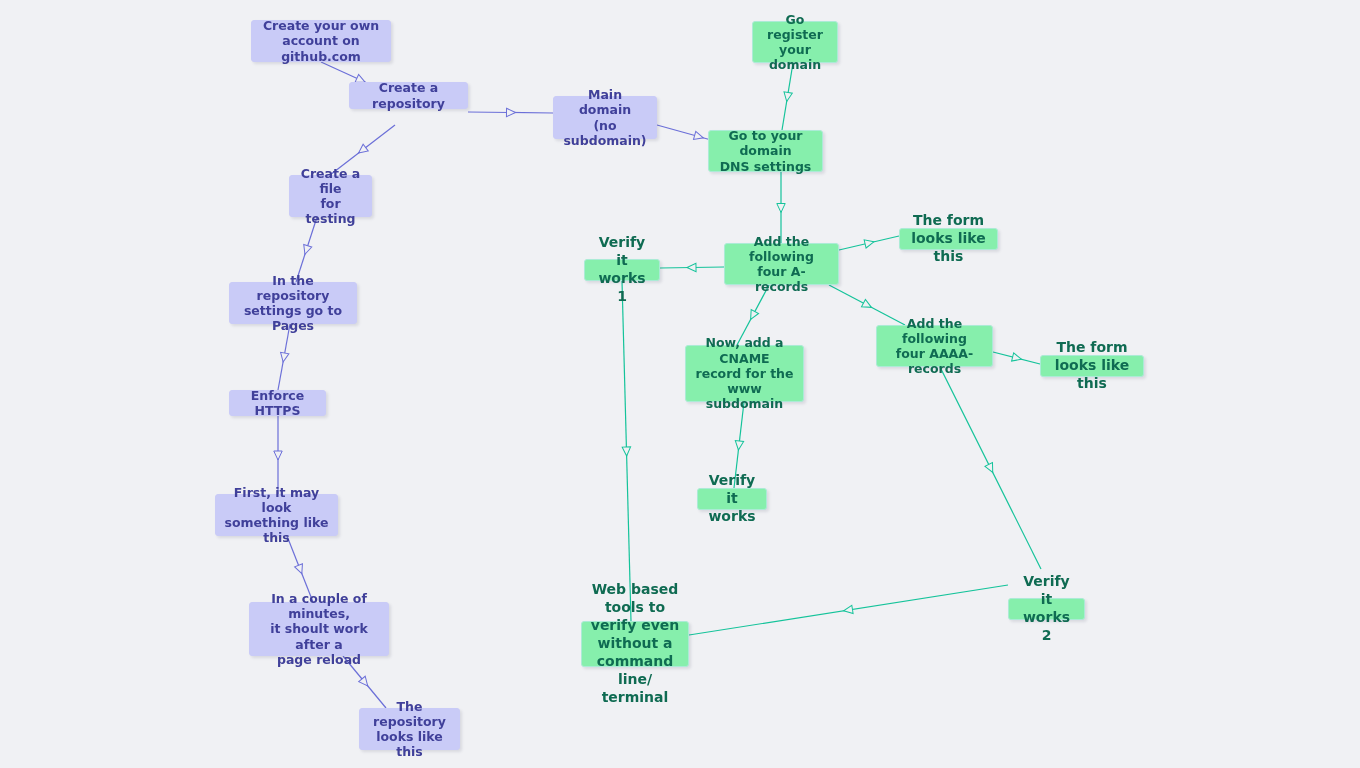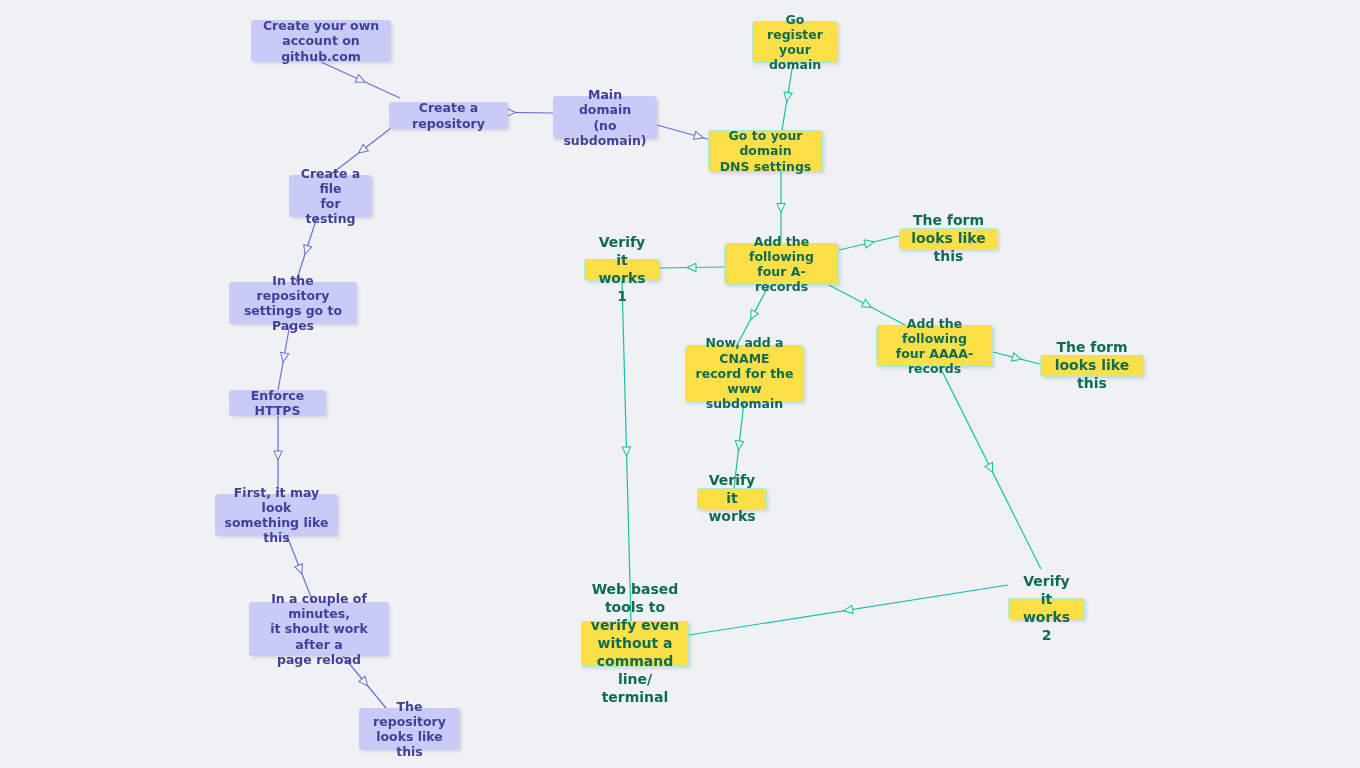--- a/index.html
+++ b/index.html
@@ -36,21 +36,21 @@
     white-space: pre-line;
     box-shadow: 2px 2px 3px rgba(60,60,90,0.13);
     padding: 3px 8px;
   }
   .node.purple {
     background: #c9cbf7;
     color: #40409a;
     border: 1px solid #c9cbf7;
   }
   .node.green {
-    background: #fde047;
+    background: #86efac;
     color: #0f6b52;
     border: 1px solid #abebd6;
   }
   .node.big   { font-size: 12.5px; }
   .node.small { font-size: 14px; font-weight: bold; line-height: 1.28; }
 </style>
 </head>
 <body>
 
 <div id="canvas">
@@ -132,21 +132,21 @@
         <path d="M 5,0 L -4,-4.2 L -4,4.2 Z" fill="#f0f1f4" stroke="#14c39a" stroke-width="1" transform="translate(848.5,610) rotate(171.09194757392635)"></path>
       </g>
       <g>
         <line x1="622" y1="281" x2="631" y2="621" stroke="#14c39a" stroke-width="1.2"></line>
         <path d="M 5,0 L -4,-4.2 L -4,4.2 Z" fill="#f0f1f4" stroke="#14c39a" stroke-width="1" transform="translate(626.5,451) rotate(88.48370109959676)"></path>
       </g>
     </svg>
   <div id="node-layer">
       <div class="node purple big" style="left: 251px; top: 20px; width: 140px; height: 42px;">Create your own
 account on github.com</div>
-      <div class="node purple big" style="left: 349px; top: 102px; width: 119px; height: 27px; margin-left: 40px;">Create a repository</div>
+      <div class="node purple big" style="left: 349px; top: 82px; width: 119px; height: 27px;">Create a repository</div>
       <div class="node purple big" style="left: 289px; top: 175px; width: 83px; height: 42px;">Create a file
 for testing</div>
       <div class="node purple big" style="left: 229px; top: 282px; width: 128px; height: 42px;">In the repository
 settings go to Pages</div>
       <div class="node purple big" style="left: 229px; top: 390px; width: 97px; height: 26px;">Enforce HTTPS</div>
       <div class="node purple big" style="left: 215px; top: 494px; width: 123px; height: 42px;">First, it may look
 something like this</div>
       <div class="node purple big" style="left: 249px; top: 602px; width: 140px; height: 54px;">In a couple of minutes,
 it shoult work after a
 page reload</div>

